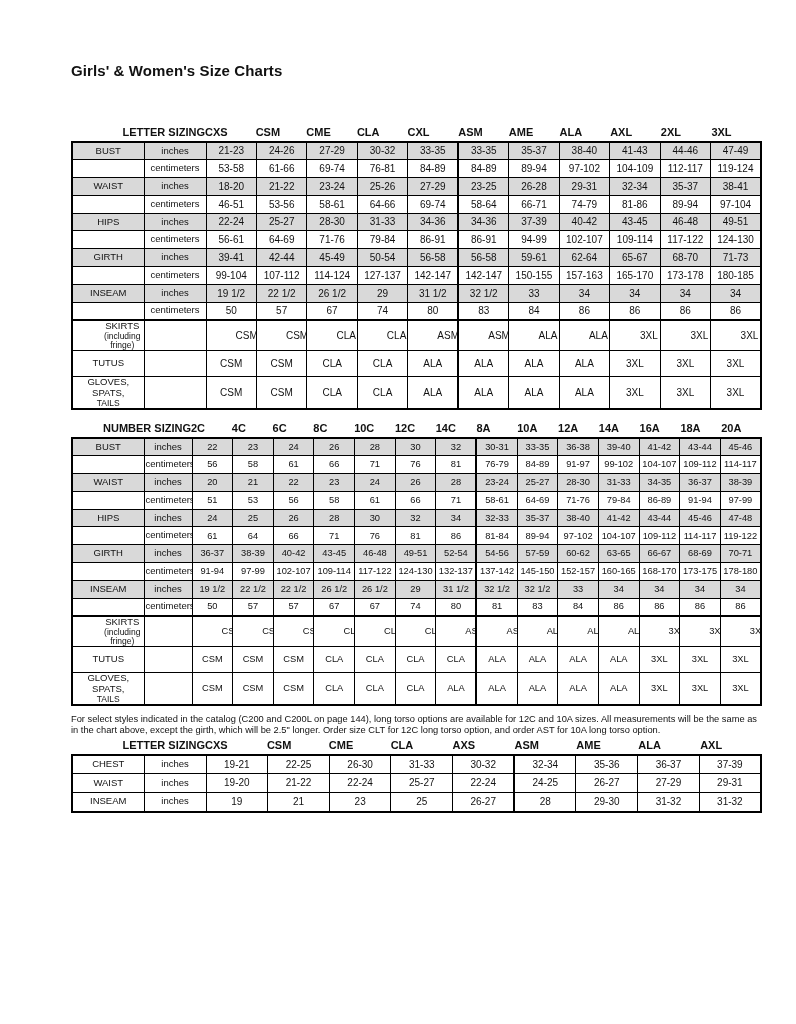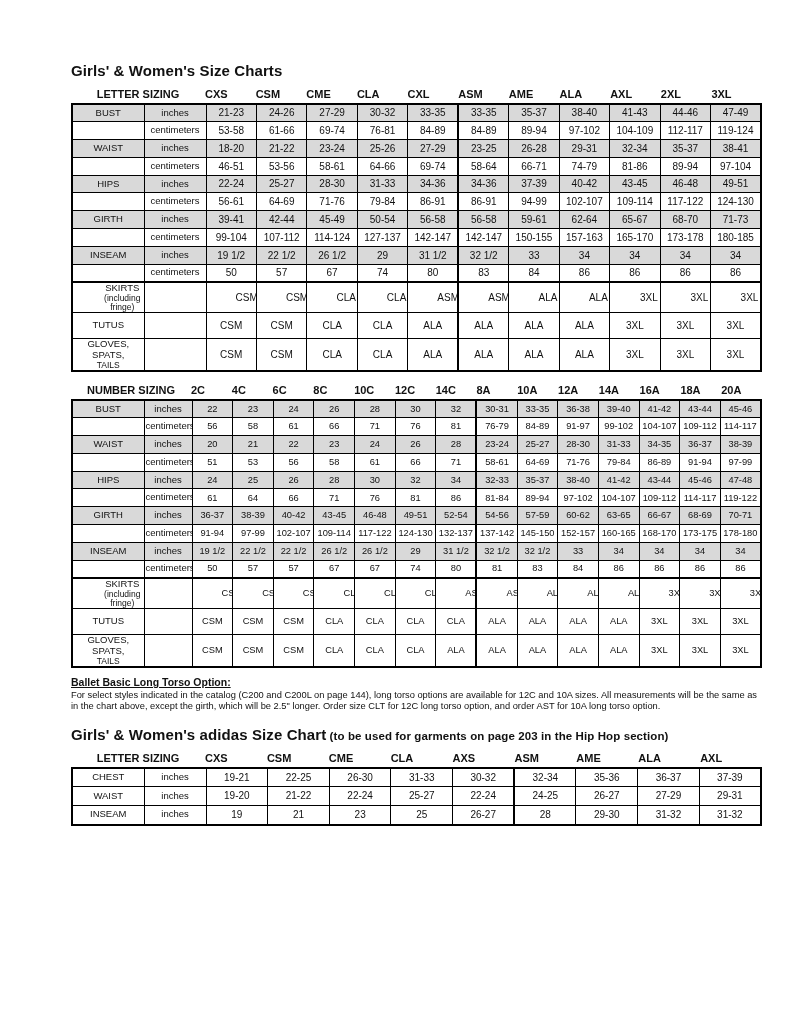--- a/index.html
+++ b/index.html
@@ -8,21 +8,21 @@
     width:796px; height:1024px; background:#ffffff;
     font-family:"Liberation Sans", sans-serif; color:#111;
   }
   .page { position:relative; width:796px; height:1024px; background:#fff; overflow:hidden; }
   .content { position:absolute; left:71px; top:62px; width:691px; }
 
   .doc-title { font-size:15px; font-weight:bold; margin:0 0 7px 0; letter-spacing:0.1px; }
   .doc-title .title-sub { font-size:11.5px; font-weight:bold; }
 
   .tbl-hdr { display:flex; align-items:flex-end; font-weight:bold; font-size:11px; padding:2px 0 3px 0; }
-  .tbl-hdr .hdr-label { text-align:center; }
+  .tbl-hdr .hdr-label { text-align:right; }
   .tbl-hdr .hdr-col { }
 
   table.size-tbl { border-collapse:collapse; table-layout:fixed; width:691px; border:2.5px solid #000; margin-bottom:0; }
   table.size-tbl td {
     border:1px solid #000; text-align:center; vertical-align:middle;
     font-size:10px; padding:0 1px; line-height:1.15; overflow:hidden;
   }
   table.size-tbl tr.mrow td { height:17.8px; }
   table.size-tbl tr.grow td { height:26.5px; }
   table.size-tbl tr.shaded td { background:#d9d9d9; }
@@ -54,21 +54,21 @@
         <span class="hdr-label" style="width: 134px;">LETTER SIZING</span>
         <span class="hdr-col" style="flex: 1 1 0%;">CXS</span>
         <span class="hdr-col" style="flex: 1 1 0%;">CSM</span>
         <span class="hdr-col" style="flex: 1 1 0%;">CME</span>
         <span class="hdr-col" style="flex: 1 1 0%;">CLA</span>
         <span class="hdr-col" style="flex: 1 1 0%;">CXL</span>
         <span class="hdr-col" style="flex: 1 1 0%;">ASM</span>
         <span class="hdr-col" style="flex: 1 1 0%;">AME</span>
         <span class="hdr-col" style="flex: 1 1 0%;">ALA</span>
         <span class="hdr-col" style="flex: 1 1 0%;">AXL</span>
-        <span class="hdr-col" style="flex: 1 1 0%;">2XL</span>
+        <span class="hdr-col" style="flex: 1 1 0%; margin-top: 38px;">2XL</span>
         <span class="hdr-col" style="flex: 1 1 0%;">3XL</span>
       </div>
     <table class="size-tbl">
         <colgroup>
           <col style="width: 72px;">
           <col style="width: 62px;">
           <col>
           <col>
           <col>
           <col>
@@ -565,25 +565,23 @@
             <td>ALA</td>
             <td>ALA</td>
             <td>3XL</td>
             <td>3XL</td>
             <td>3XL</td>
           </tr>
         </tbody>
       </table>
 
     <div class="note">
-      <p class="note-head">Ballet Basic Long Torso Option:</p>
       <p class="note-body">For select styles indicated in the catalog (C200 and C200L on page 144), long torso options are available for 12C and 10A sizes. All measurements will be the same as in the chart above, except the girth, which will be 2.5" longer. Order size CLT for 12C long torso option, and order AST for 10A long torso option.</p>
     </div>
 
-    <h1 class="doc-title second-title"><span>Girls' &amp; Women's adidas Size Chart</span><span class="title-sub"> (to be used for garments on page 203 in the Hip Hop section)</span></h1>
 
     <div class="tbl-hdr">
         <span class="hdr-label" style="width: 134px;">LETTER SIZING</span>
         <span class="hdr-col" style="flex: 1 1 0%;">CXS</span>
         <span class="hdr-col" style="flex: 1 1 0%;">CSM</span>
         <span class="hdr-col" style="flex: 1 1 0%;">CME</span>
         <span class="hdr-col" style="flex: 1 1 0%;">CLA</span>
         <span class="hdr-col" style="flex: 1 1 0%;">AXS</span>
         <span class="hdr-col" style="flex: 1 1 0%;">ASM</span>
         <span class="hdr-col" style="flex: 1 1 0%;">AME</span>

